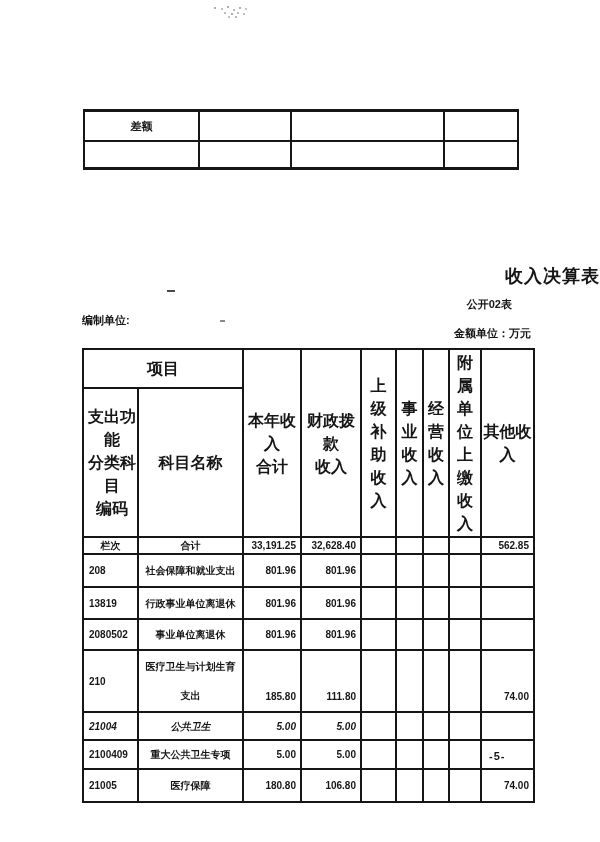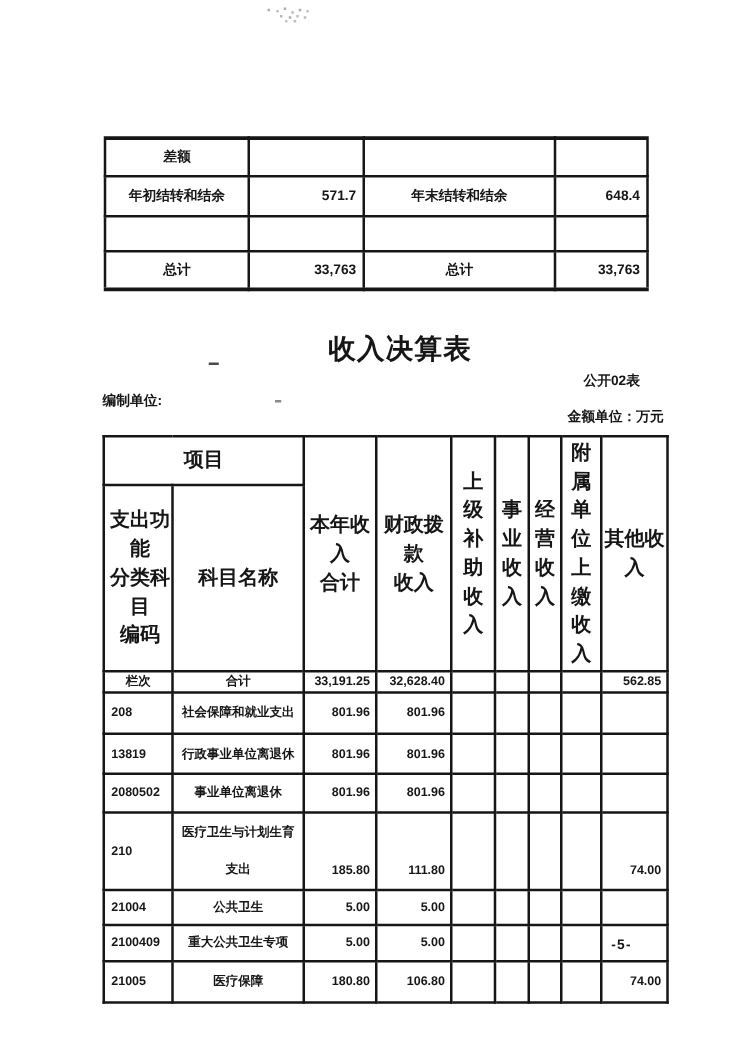--- a/index.html
+++ b/index.html
@@ -38,21 +38,21 @@
     left: 83px; top: 109px; width: 434px;
     font-size: 11px;
     border-top: 3px solid #161616;
     border-bottom: 3px solid #161616;
   }
   .top-table td { line-height: 14px; }
 
   
   .title {
     position: absolute; left: 40px; top: 264px; width: 560px;
-    text-align: center; font-size: 22px; font-weight: bold; letter-spacing: 1px;
+    text-align: right; font-size: 18px; font-weight: bold; letter-spacing: 1px;
   }
   .table-code {
     position: absolute; right: 88px; top: 297px;
     font-size: 11px; font-weight: bold;
   }
   .unit-left {
     position: absolute; left: 82px; top: 313px;
     font-size: 11px; font-weight: bold;
   }
   .unit-right {
@@ -98,37 +98,25 @@
         <col style="width:153px">
         <col style="width:74px">
     </colgroup>
     <tbody id="top-tbody">
         <tr style="height: 30px;">
           <td class="ac">差额</td>
           <td class="ar"></td>
           <td class="ac"></td>
           <td class="ar"></td>
         </tr>
-        <tr style="height: 32px;">
-          <td class="ac">年初结转和结余</td>
-          <td class="ar">571.7</td>
-          <td class="ac">年末结转和结余</td>
-          <td class="ar">648.4</td>
-        </tr>
         <tr style="height: 28px;">
           <td class="ac"></td>
           <td class="ar"></td>
           <td class="ac"></td>
           <td class="ar"></td>
-        </tr>
-        <tr style="height: 31px;">
-          <td class="ac">总计</td>
-          <td class="ar">33,763</td>
-          <td class="ac">总计</td>
-          <td class="ar">33,763</td>
         </tr>
       </tbody>
   </table>
 
   <div class="title">收入决算表</div>
   <div class="table-code">公开02表</div>
   <div class="unit-left">编制单位:</div>
   <div class="unit-right">金额单位：万元</div>
 
   <table class="main-table">
@@ -225,21 +213,21 @@
           <td class="ac name-cell">医疗卫生与计划生育
 支出</td>
           <td class="ar">185.80</td>
           <td class="ar">111.80</td>
           <td class="ar"></td>
           <td class="ar"></td>
           <td class="ar"></td>
           <td class="ar"></td>
           <td class="ar">74.00</td>
         </tr>
-        <tr style="height: 28px;">
+        <tr style="height: 28px; font-style: italic;">
           <td class="al">21004</td>
           <td class="ac name-cell">公共卫生</td>
           <td class="ar">5.00</td>
           <td class="ar">5.00</td>
           <td class="ar"></td>
           <td class="ar"></td>
           <td class="ar"></td>
           <td class="ar"></td>
           <td class="ar"></td>
         </tr>

